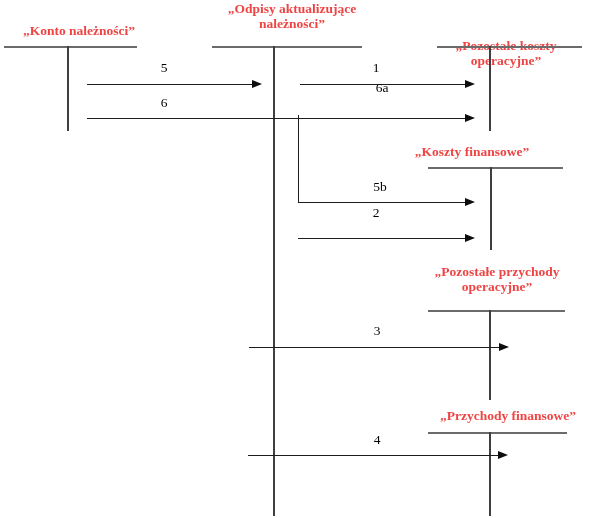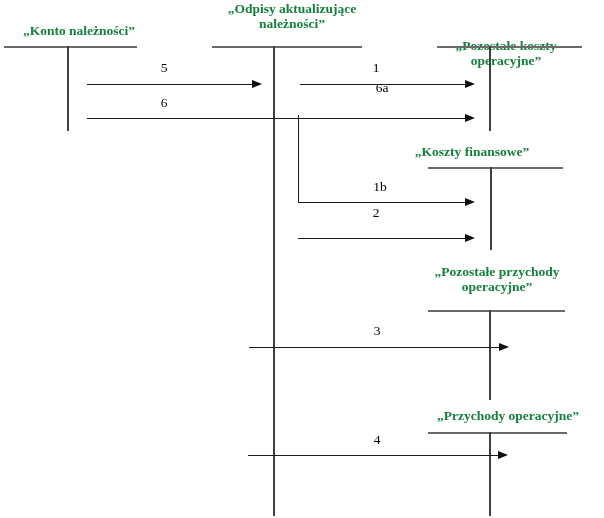--- a/index.html
+++ b/index.html
@@ -4,21 +4,21 @@
 <style>
   html, body { margin:0; padding:0; background:#ffffff; }
   #canvas {
     position:relative; width:604px; height:518px; background:#ffffff;
     font-family:"Liberation Serif", "DejaVu Serif", serif; color:#000;
     overflow:hidden;
   }
   .acc-title {
     position:absolute; transform:translateX(-50%);
     font-weight:bold; font-size:13.5px; line-height:15px;
-    text-align:center; color:#15803d;
+    text-align:center; color:#ef4444;
   }
   .nowrap { white-space:nowrap; }
   .hline { position:absolute; height:2px; background:#6b6b6b; }
   .vline { position:absolute; width:2px; background:#3f3f3f; }
   .arrow { position:absolute; height:9px; }
   .arrow .shaft {
     position:absolute; left:0; right:7px; top:4px; height:1px; background:#1c1c1c;
   }
   .arrow .head {
     position:absolute; right:0; top:0; width:0; height:0;
@@ -60,21 +60,21 @@
     <div class="vline" style="left:490px; top:167px; height:83px;"></div>
   </div>
 
   <div>
     <div class="acc-title" style="left:497px; top:264px; width:172px;font-family:Liberation Serif, serif;">„Pozostałe przychody operacyjne”</div>
     <div class="hline" style="left:428px; top:310px; width:137px;"></div>
     <div class="vline" style="left:489px; top:310px; height:90px;"></div>
   </div>
 
   <div>
-    <div class="acc-title nowrap" style="left:508px; top:408px;">„Przychody operacyjne”</div>
+    <div class="acc-title nowrap" style="left:508px; top:408px;">„Przychody finansowe”</div>
     <div class="hline" style="left:428px; top:432px; width:139px;"></div>
     <div class="vline" style="left:489px; top:432px; height:84px;"></div>
   </div>
 
   <div class="arrow" style="left:87px; top:80px; width:175px;">
     <div class="shaft"></div>
     <div class="head"></div>
   </div>
   <div class="flow-label" style="left:164px; top:68px;">5</div>
 
@@ -89,21 +89,21 @@
     <div class="head"></div>
   </div>
   <div class="flow-label" style="left:164px; top:103px;">6</div>
   <div class="flow-label" style="left:382px; top:88px;">6a</div>
 
   <div class="branch-v" style="left:298px; top:115px; height:88px;"></div>
   <div class="arrow" style="left:298px; top:198px; width:177px;">
     <div class="shaft"></div>
     <div class="head"></div>
   </div>
-  <div class="flow-label" style="left:380px; top:187px;">1b</div>
+  <div class="flow-label" style="left:380px; top:187px;">5b</div>
 
   <div class="arrow" style="left:298px; top:234px; width:177px;">
     <div class="shaft"></div>
     <div class="head"></div>
   </div>
   <div class="flow-label" style="left:376px; top:213px;">2</div>
 
   <div class="arrow" style="left:249px; top:343px; width:260px;">
     <div class="shaft"></div>
     <div class="head"></div>

